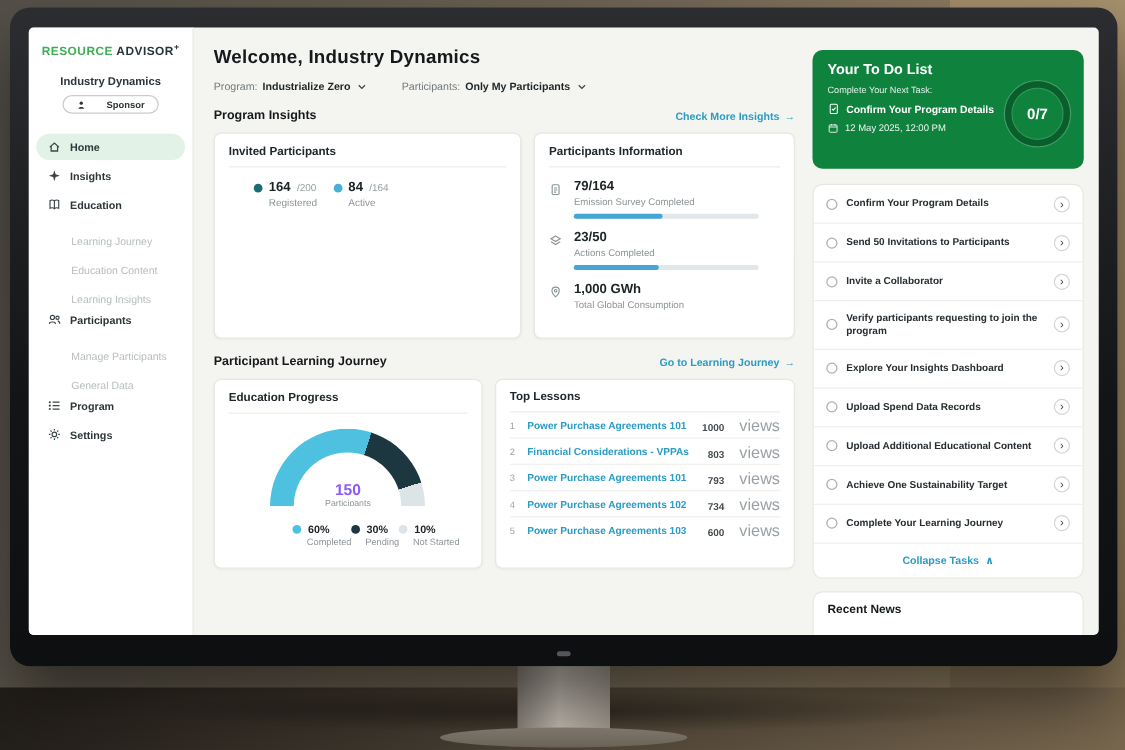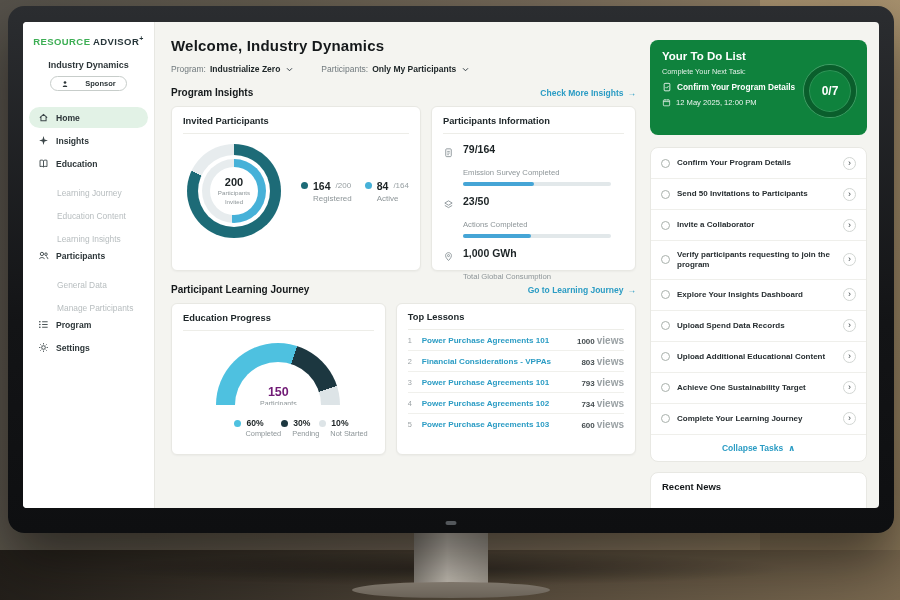--- a/index.html
+++ b/index.html
@@ -61,44 +61,44 @@
   .dot{width:7px;height:7px;border-radius:50%;flex:none}
   .lg-v{font-size:10.5px;font-weight:bold;color:#1c2325}
   .lg-of{font-size:8px;color:#98a0a3}
   .lg-l{font-size:8px;color:#8d9598;margin:2px 0 0 12px}
 
   
   .card-pinfo{width:212px;height:165px}
   .stat{display:flex;gap:8px;margin-top:9px}
   .stat .sicon{width:12px;color:#8b9498;padding-top:1px;flex:none}
   .stat .v{font-size:10.5px;font-weight:bold;color:#1c2325}
-  .stat .l{font-size:7.7px;color:#8d9598;margin-top:13px}
+  .stat .l{font-size:7.7px;color:#8d9598;margin-top:2px}
   .bar{margin-top:5px;width:148px;height:4px;border-radius:2px;background:#e2e8ea}
   .bar-fill{height:100%;border-radius:2px;background:#45a5d6}
 
   
   .card-eduprog{width:218px;height:152px}
   .gauge-wrap{position:relative;width:124px;height:62px;margin:12px auto 0;overflow:hidden}
   .gauge-arc{position:absolute;left:0;top:0;width:124px;height:124px;border-radius:50%}
   .gauge-hole{position:absolute;left:19px;top:19px;width:86px;height:86px;border-radius:50%;background:#fff}
   .gauge-center{position:absolute;left:0;right:0;bottom:-2px;text-align:center}
-  .gauge-center .val{font-size:12.5px;font-weight:bold;color:#701a75}
+  .gauge-center .val{font-size:12.5px;font-weight:bold;color:#8b5cf6}
   .gauge-center .lbl{font-size:7px;color:#8d9598;margin-top:1px}
   .glegend{display:flex;justify-content:flex-end;margin-top:13px;padding:0 6px}
   .glegend .lg-v{font-size:8.6px}
   .glegend .lg-l{font-size:7.4px;margin-left:11px;margin-top:1px}
 
   
   .card-lessons{width:244px;height:152px;padding-top:8px}
   .lesson{display:flex;align-items:center;gap:7px;height:21px;border-bottom:1px solid #f0f0ec}
   .lesson:last-child{border-bottom:none}
   .lesson .rank{font-size:7.4px;color:#9aa1a4;width:7px;flex:none}
   .lesson .ltitle{font-size:8.1px;font-weight:bold;color:#2b9cc4;flex:1;white-space:nowrap;overflow:hidden}
   .lesson .views{font-size:8px;color:#454d50;font-weight:bold;white-space:nowrap}
-  .lesson .vunit{font-size:10px;color:#9aa1a4;font-weight:bold;margin-left:2px}
+  .lesson .vunit{font-size:13px;color:#9aa1a4;font-weight:normal;margin-left:12px}
 
   
   .right{position:absolute;left:627px;top:18px;width:217px}
   .todo-green{position:relative;background:#0f823d;border-radius:8px;padding:10px 12px;color:#fff;min-height:95px}
   .todo-title{font-size:11.5px;font-weight:bold}
   .todo-sub{font-size:7.3px;opacity:.88;margin-top:5px}
   .todo-task{display:flex;gap:5px;align-items:center;margin-top:6px;font-size:8.3px;font-weight:bold;width:140px}
   .todo-date{display:flex;gap:5px;align-items:center;margin-top:6px;font-size:7.6px;opacity:.92}
   .gicon{display:flex;align-items:center;color:#fff;flex:none}
   .todo-ring{position:absolute;right:11px;top:25px;width:52px;height:52px;border-radius:50%;border:5px solid #0a5e2c;display:flex;align-items:center;justify-content:center;font-size:12px;font-weight:bold;box-shadow:0 0 0 1px rgba(255,255,255,.22),inset 0 0 0 1px rgba(255,255,255,.14)}
@@ -180,24 +180,24 @@
               <svg viewBox="0 0 12 12" width="11" height="11">
                 <circle cx="4.3" cy="4.3" r="1.8" fill="none" stroke="currentColor" stroke-width="1"></circle>
                 <path d="M1.6 9.9 C1.8 7.7 6.8 7.7 7 9.9" fill="none" stroke="currentColor" stroke-width="1"></path>
                 <circle cx="8.7" cy="4.6" r="1.4" fill="none" stroke="currentColor" stroke-width="1"></circle>
                 <path d="M8.9 7.3 C10.3 7.6 10.7 8.8 10.7 9.9" fill="none" stroke="currentColor" stroke-width="1"></path>
               </svg>
             </span>
           <span>Participants</span>
         </div>
         <div class="nav-sub">
+            <span>Manage Participants</span>
+          </div>
+        <div class="nav-sub">
             <span>General Data</span>
-          </div>
-        <div class="nav-sub">
-            <span>Manage Participants</span>
           </div>
         <div class="nav-item">
           <span class="nicon">
               <svg viewBox="0 0 12 12" width="11" height="11">
                 <circle cx="2" cy="3" r=".9" fill="currentColor"></circle>
                 <circle cx="2" cy="6" r=".9" fill="currentColor"></circle>
                 <circle cx="2" cy="9" r=".9" fill="currentColor"></circle>
                 <path d="M4.5 3 H10.5 M4.5 6 H10.5 M4.5 9 H10.5" stroke="currentColor" stroke-width="1"></path>
               </svg>
             </span>
@@ -245,29 +245,20 @@
           <span>Check More Insights</span>
           <span>→</span>
         </span>
       </div>
 
       <div class="cards">
 
         <div class="card card-invited">
           <div class="card-title">Invited Participants</div>
           <div class="donut-row">
-            <div class="donut">
-              <div class="ring ring-outer" style="background: conic-gradient(rgb(29, 107, 119) 0deg, rgb(29, 107, 119) 82%, rgb(231, 236, 238) 0deg);"></div>
-              <div class="ring ring-gap"></div>
-              <div class="ring ring-inner" style="background: conic-gradient(rgb(70, 177, 216) 0deg, rgb(70, 177, 216) 51%, rgb(231, 236, 238) 0deg);"></div>
-              <div class="donut-center">
-                <span class="val">200</span>
-                <span class="lbl">Participants Invited</span>
-              </div>
-            </div>
             <div class="dlegend">
               <div class="entry">
                 <div class="lg-row">
                   <span class="dot" style="background: rgb(29, 107, 119);"></span>
                   <span class="lg-v">164</span>
                   <span class="lg-of">/200</span>
                 </div>
                 <div class="lg-l">Registered</div>
               </div>
               <div class="entry">

